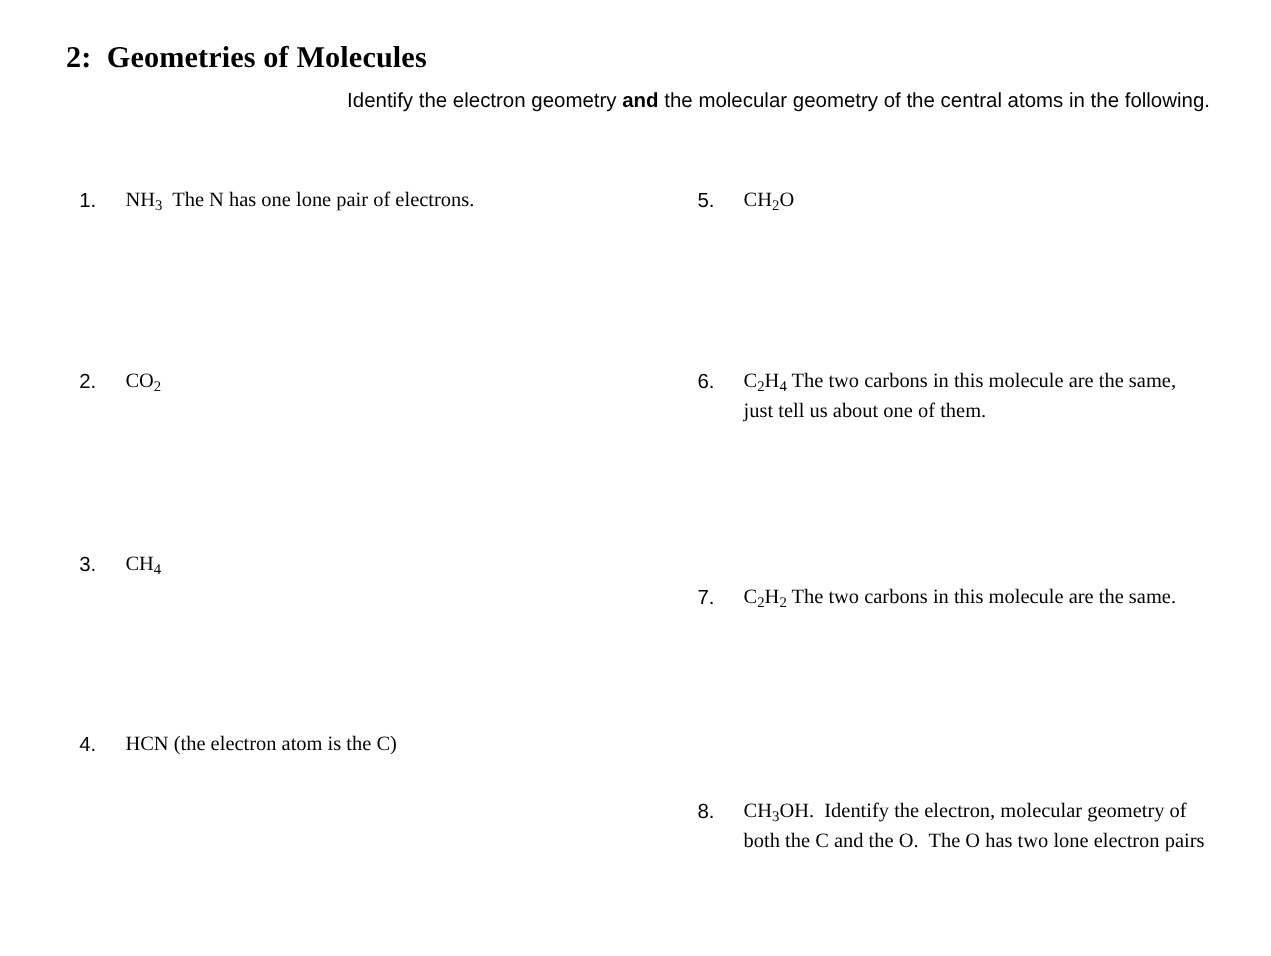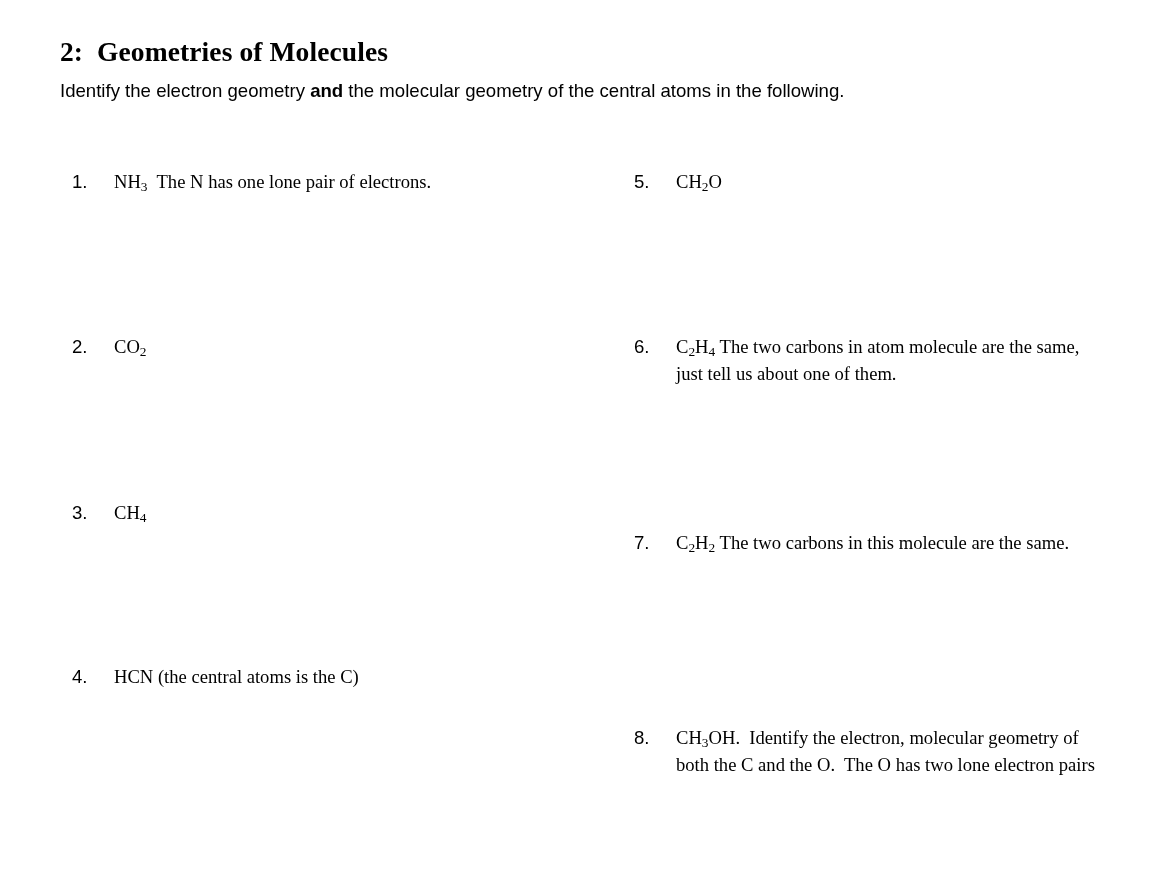--- a/index.html
+++ b/index.html
@@ -41,20 +41,21 @@
   }
 
   .instructions {
     position: absolute;
     left: 60px;
     top: 78px;
     width: 1040px;
     font-size: 18.6px;
     line-height: 26.5px;
     margin: 0;
+    text-align: right;
   }
   .instructions .line { display: block; white-space: pre; }
   .instructions b { font-weight: bold; }
 
   
   .col {
     position: absolute;
     top: 0;
     height: 869px;
   }
@@ -122,35 +123,35 @@
       <span class="q-text"><span>CO</span><sub>2</sub><span></span></span>
     </div>
 
     <div class="q q3">
       <span class="q-num">3.</span>
       <span class="q-text"><span>CH</span><sub>4</sub><span></span></span>
     </div>
 
     <div class="q q4">
       <span class="q-num">4.</span>
-      <span class="q-text"><span>HCN</span><sub></sub><span> (the central atoms is the C)</span></span>
+      <span class="q-text"><span>HCN</span><sub></sub><span> (the electron atom is the C)</span></span>
     </div>
 
   </div>
 
   <div class="col col-right">
 
     <div class="q q5">
       <span class="q-num">5.</span>
       <span class="q-text"><span>CH</span><sub>2</sub><span>O</span><sub></sub><span></span></span>
     </div>
 
     <div class="q q6">
       <span class="q-num">6.</span>
-      <span class="q-text"><span>C</span><sub>2</sub><span>H</span><sub>4</sub><span> The two carbons in atom molecule are the same, just tell us about one of them.</span></span>
+      <span class="q-text"><span>C</span><sub>2</sub><span>H</span><sub>4</sub><span> The two carbons in this molecule are the same, just tell us about one of them.</span></span>
     </div>
 
     <div class="q q7">
       <span class="q-num">7.</span>
       <span class="q-text"><span>C</span><sub>2</sub><span>H</span><sub>2</sub><span> The two carbons in this molecule are the same.</span></span>
     </div>
 
     <div class="q q8">
       <span class="q-num">8.</span>
       <span class="q-text"><span>CH</span><sub>3</sub><span>OH</span><sub></sub><span>.  Identify the electron, molecular geometry of both the C and the O.  The O has two lone electron pairs</span></span>

